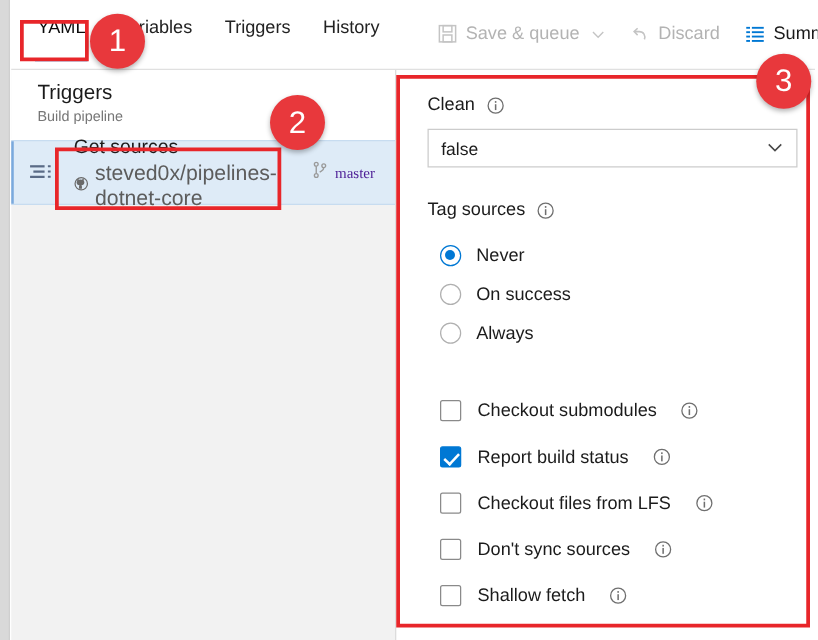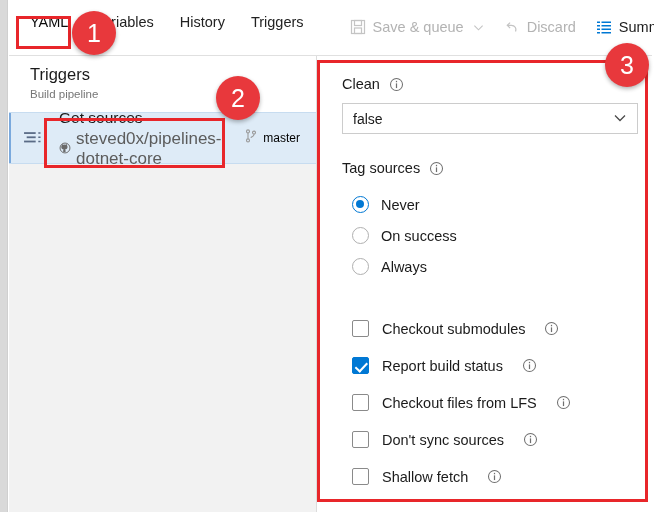--- a/index.html
+++ b/index.html
@@ -82,21 +82,21 @@
   .task-row::before {
     content: ""; position: absolute; left: 0; top: 0; bottom: 0;
     width: 2px; background: #7aa9dd;
   }
   .task-ico { width: 46px; display: flex; justify-content: center; align-items: center; }
   .task-body { flex: 1; min-width: 0; padding-left: 4px; }
   .task-name { font-size: 15.5px; color: #1b1b1b; line-height: 20px; }
   .task-repo { display: flex; align-items: center; gap: 5px; margin-top: 1px; }
   .task-repo-text { font-size: 17px; color: #5c5c5c; }
   .task-branch { display: flex; align-items: center; gap: 6px; padding-right: 16px; }
-  .task-branch-text { font-size: 12px; color: #000000; }
+  .task-branch-text { font-size: 12px; color: #4c1d95; font-family: Liberation Serif, serif; }
 
   
   .right-pane {
     position: absolute; left: 318px; top: 56px; right: 0; bottom: 0;
     background: #ffffff;
     padding: 20px 18px 0 24px;
     overflow: hidden;
   }
   .field-label {
     display: flex; align-items: center; gap: 9px;
@@ -179,24 +179,24 @@
 
   <div class="toolbar">
     <div class="tabs">
       <div class="tab active">
         <span>YAML</span>
       </div>
       <div class="tab">
         <span>Variables</span>
       </div>
       <div class="tab">
+        <span>Triggers</span>
+      </div>
+      <div class="tab">
         <span>History</span>
-      </div>
-      <div class="tab">
-        <span>Triggers</span>
       </div>
     </div>
 
     <div class="tab-sep"></div>
 
     <div class="tool-actions">
 
       <div class="tool-btn disabled">
         <span class="tool-ico">
           <svg width="16" height="16" viewBox="0 0 16 16">

